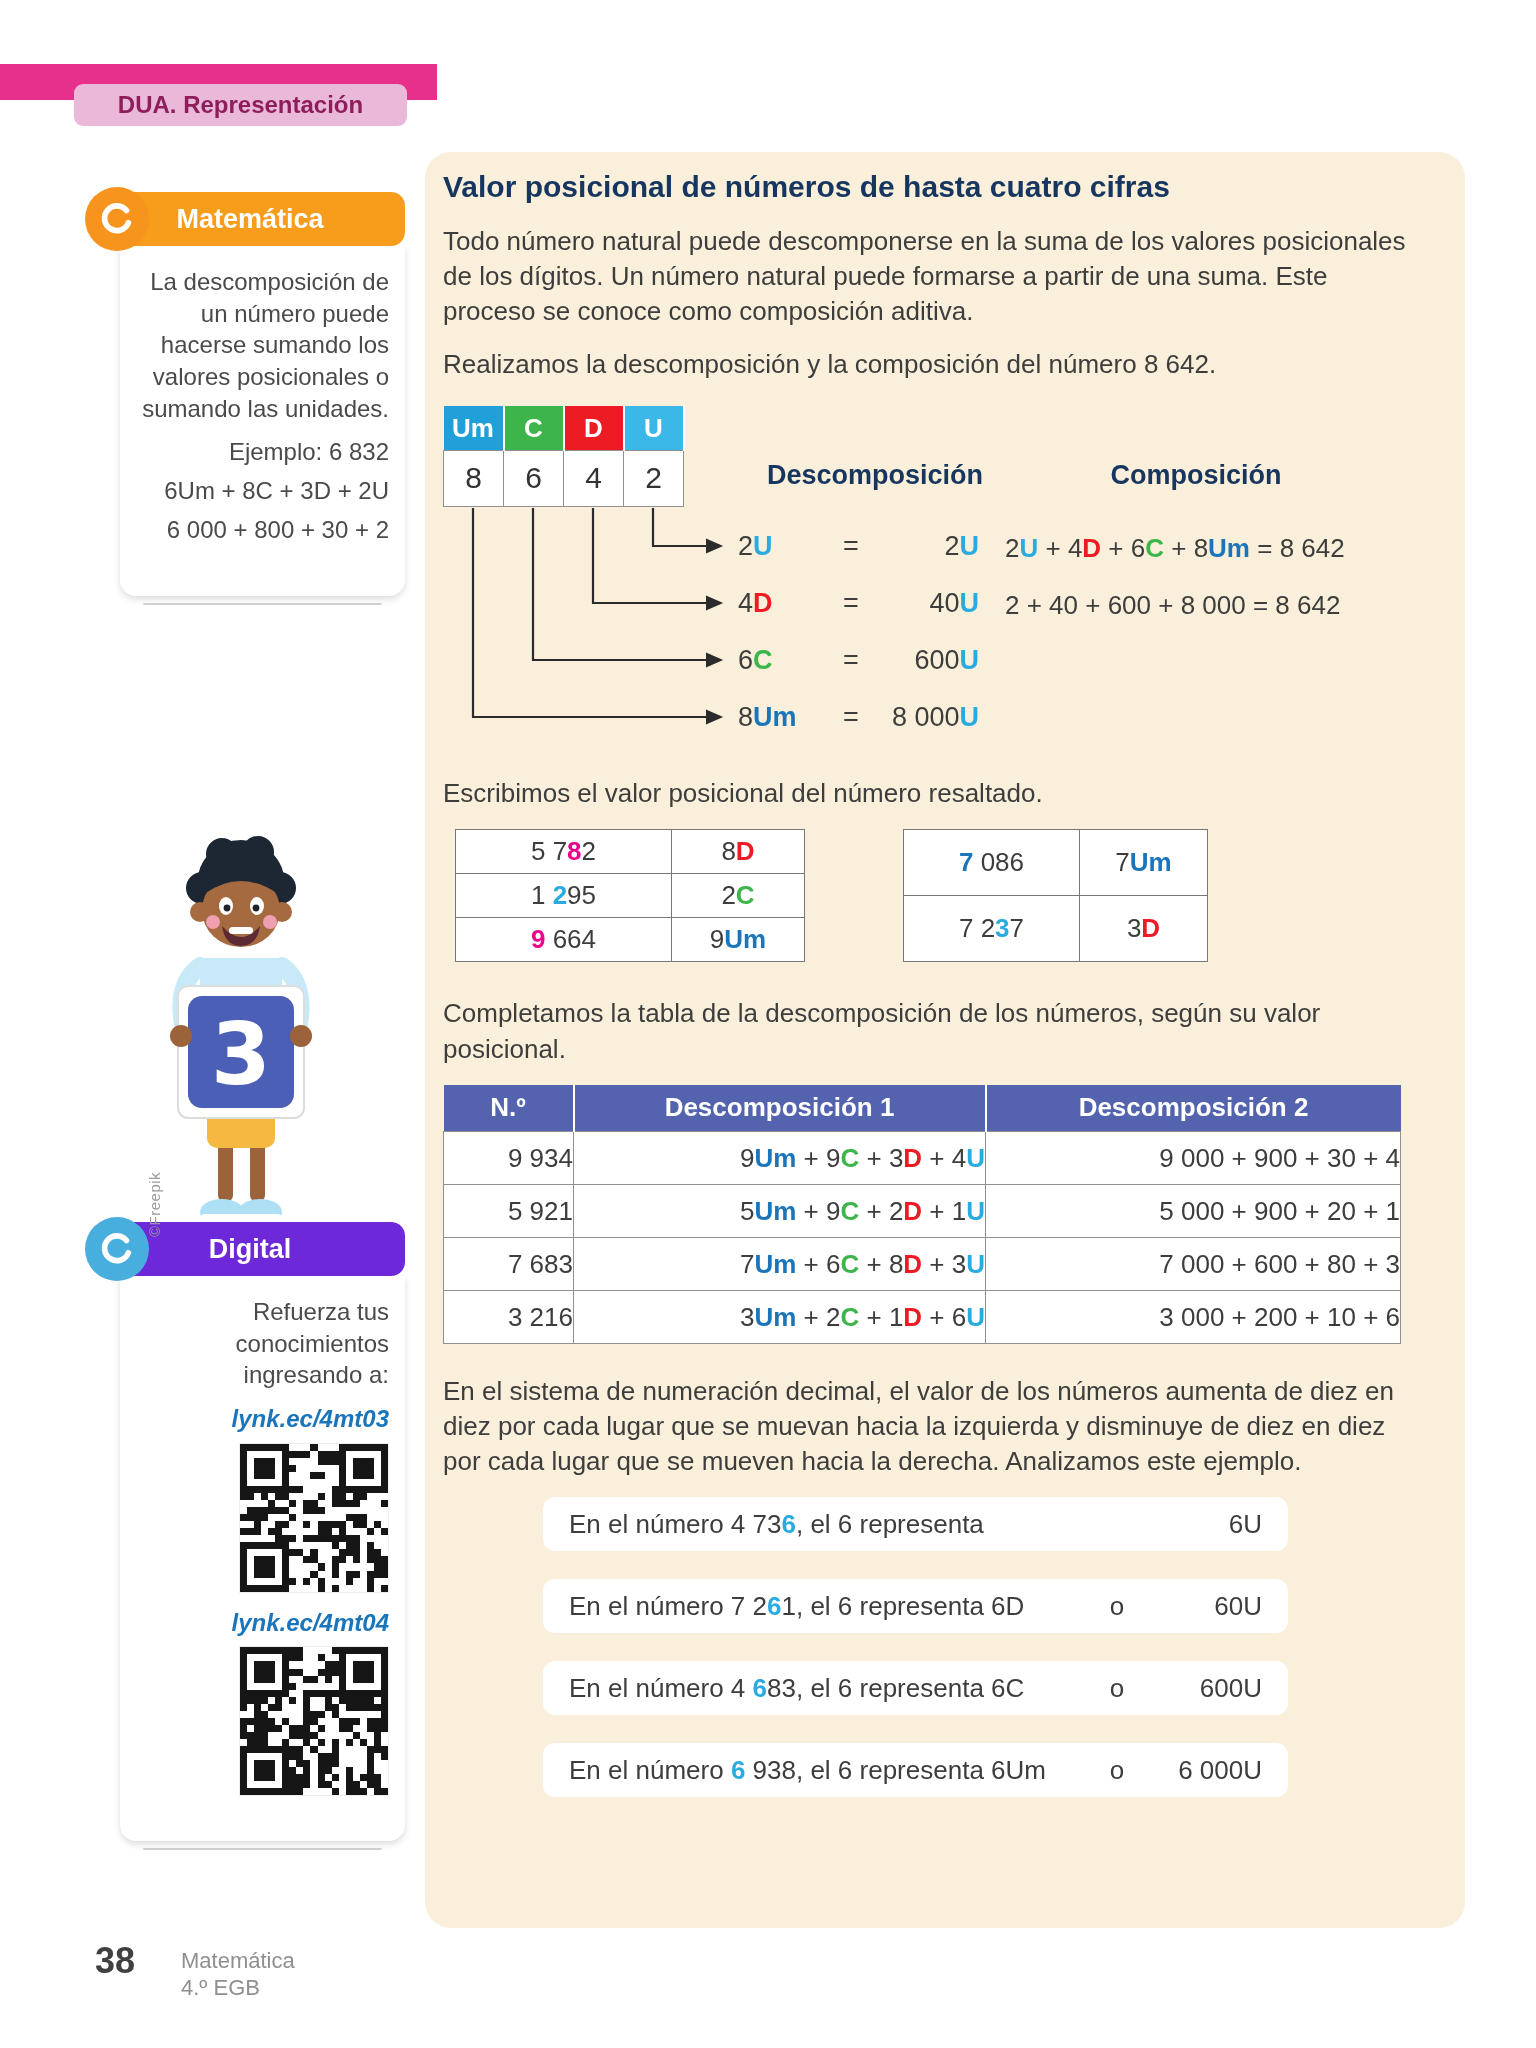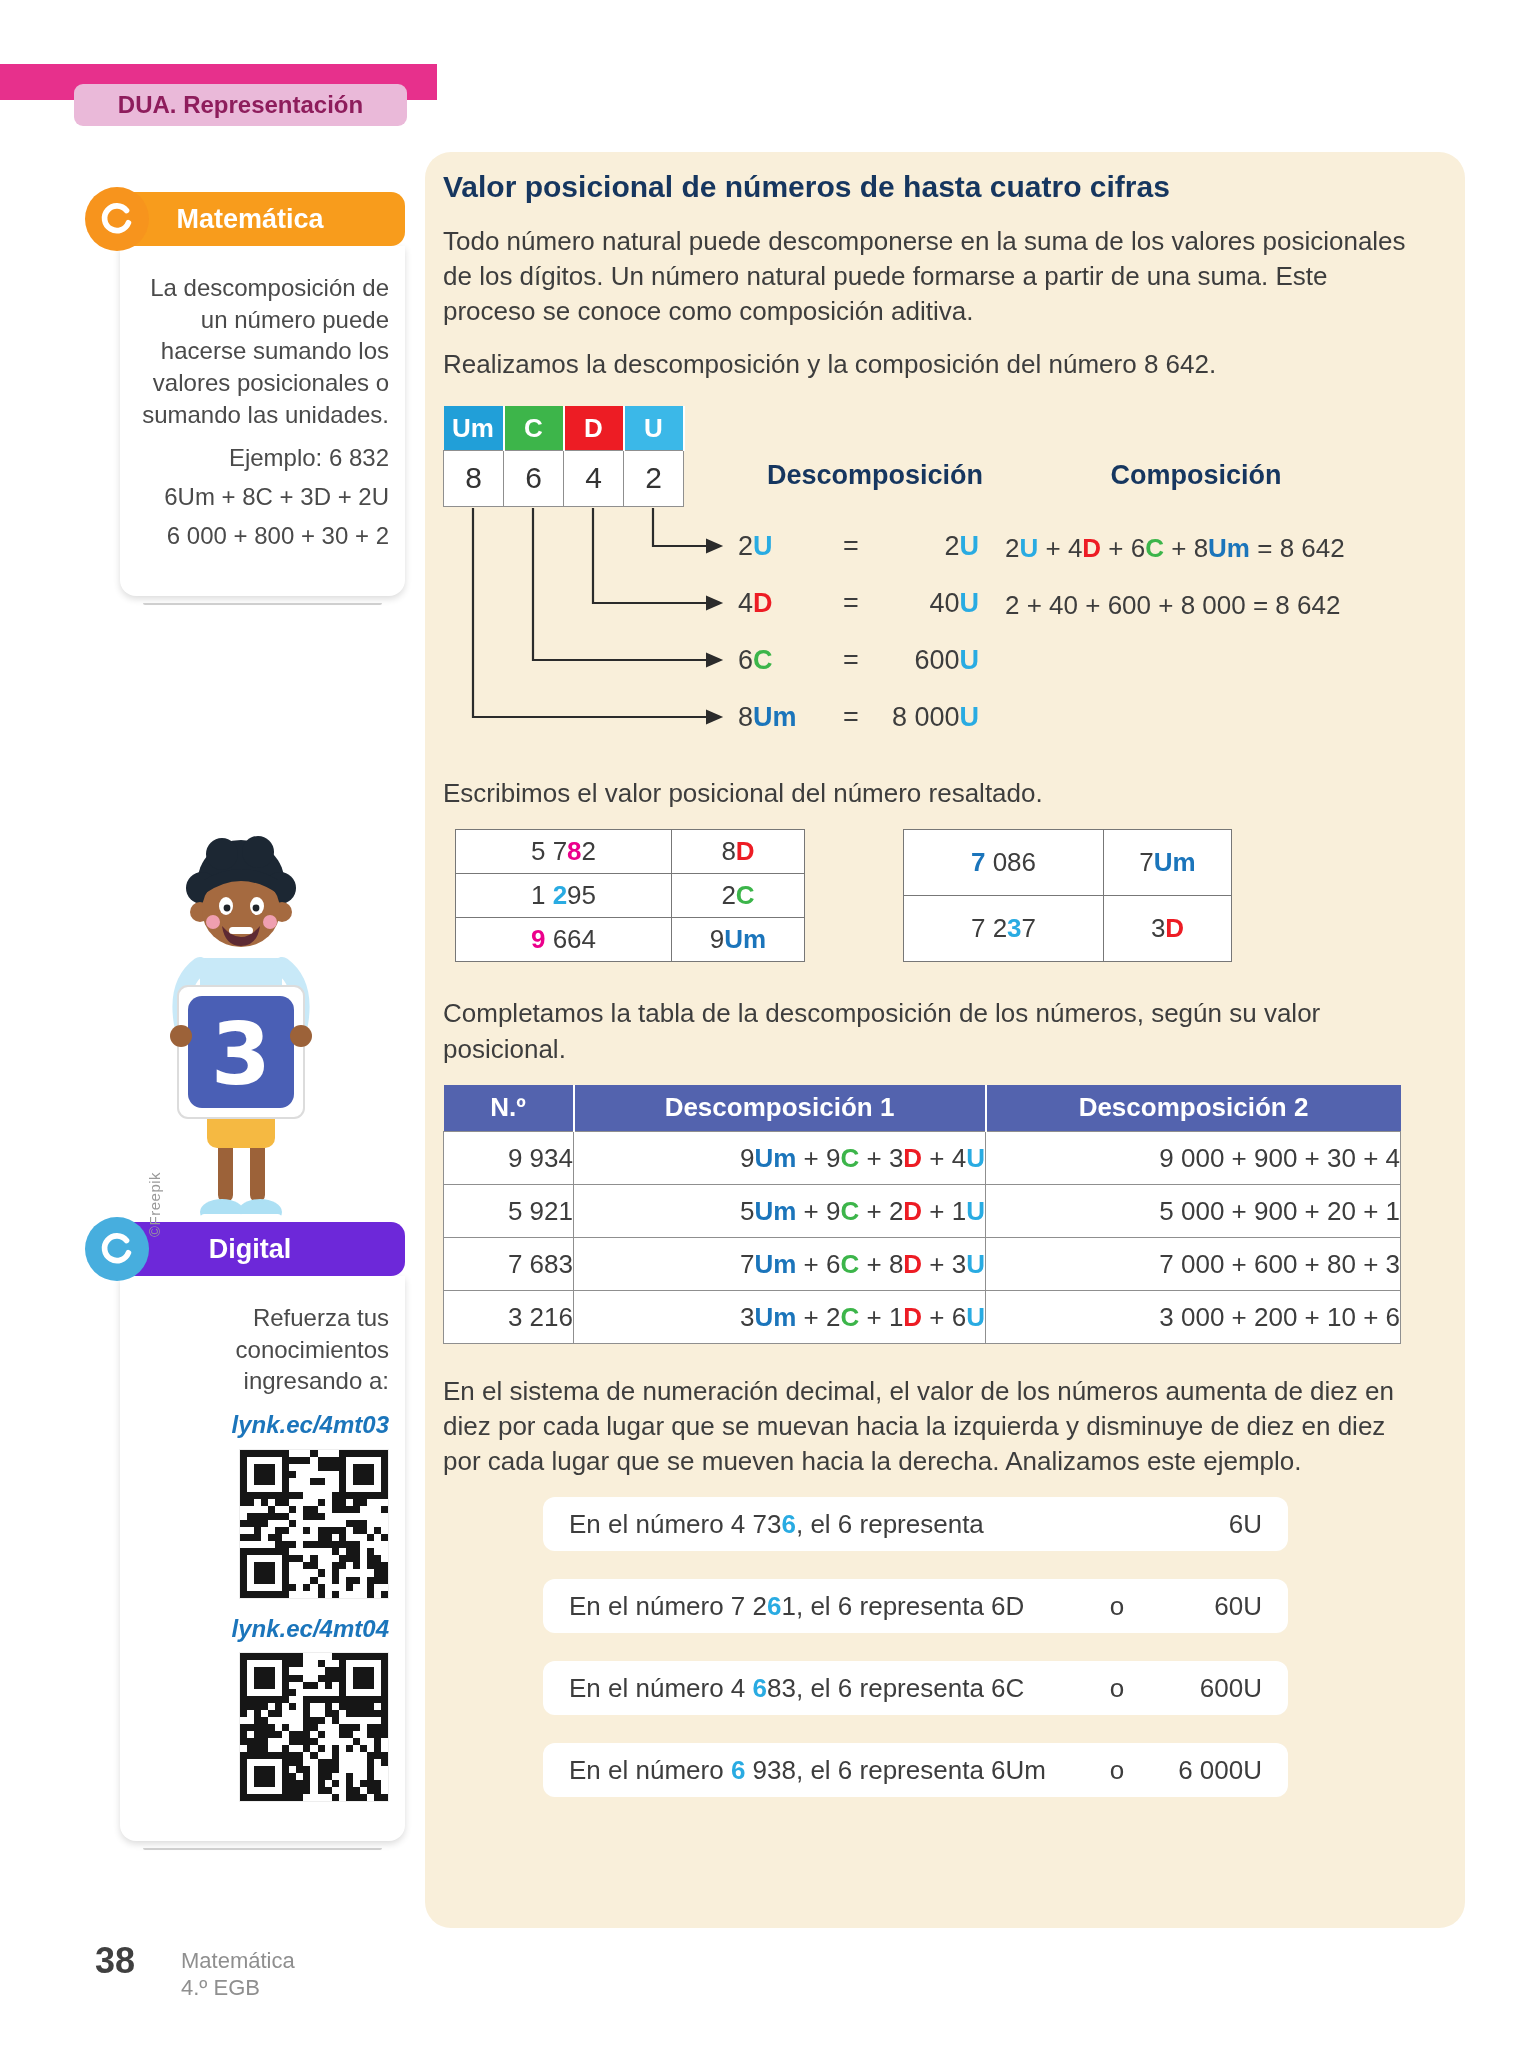--- a/index.html
+++ b/index.html
@@ -16,21 +16,21 @@
     justify-content:center;color:#fff;font-weight:bold;font-size:27px;z-index:3}
   .badge-math{top:192px;background:#f89c1c}
   .badge-digital{top:1222px;background:#6d28d9}
   .badge-circle{position:absolute;left:-10px;top:-5px;width:64px;height:64px;border-radius:50%;
     display:flex;align-items:center;justify-content:center}
   .badge-circle.orange{background:#f7941d}
   .badge-circle.blue{background:#47aede}
   .badge-circle svg{width:38px;height:38px}
 
   .side-card{position:absolute;left:120px;width:285px;background:#fff;border-radius:0 0 16px 16px;
-    box-shadow:0 3px 7px rgba(0,0,0,.14);padding:26px 16px 22px;text-align:right;font-size:24px;line-height:1.32;
+    box-shadow:0 3px 7px rgba(0,0,0,.14);padding:20px 16px 22px;text-align:right;font-size:24px;line-height:1.32;
     color:#4a4a4a;z-index:2}
   .side-card::after{content:"";position:absolute;left:8%;right:8%;bottom:-9px;border-bottom:2px solid #cfcfcf;border-radius:0 0 16px 16px}
   .math-card{top:246px;min-height:350px}
   .digital-card{top:1276px;min-height:565px}
   .math-card .ex{margin-top:7px}
   .math-card .lead{margin-bottom:12px}
   .digital-card .link{display:block;margin:12px 0 4px;color:#1b75bb;font-weight:bold;font-style:italic;
     font-size:24px;text-decoration:none;text-align:right}
   .qr{display:grid;grid-template-columns:repeat(21,1fr);width:150px;height:150px;background:#fff;margin:8px 0 14px auto;border:1px solid #eee}
   .qr i{display:block}
@@ -67,21 +67,21 @@
   .comp-line{position:absolute;left:562px;font-size:26px;white-space:nowrap}
   .c0{top:133px}.c1{top:190px}
   .arrows{position:absolute;left:0;top:0;width:970px;height:370px;pointer-events:none}
 
   
   .mini-row{display:flex;gap:98px;margin:4px 12px 34px}
   .mini{border-collapse:collapse}
   .mini td{background:#fff;border:1.5px solid #777;height:44px;text-align:center;font-size:26px;color:#3d3d3d}
   .mini .numc{width:216px}
   .mini .valc{width:133px}
-  .mini.right .numc{width:200px}
+  .mini.right .numc{width:176px}
   .mini.right .valc{width:128px}
 
   
   .big{border-collapse:collapse;margin:2px 0 30px}
   .big th{background:#5363ae;color:#fff;font-size:26px;font-weight:bold;height:47px;text-align:center}
   .big th + th{border-left:2px solid #fff}
   .big td{background:#fff;border:1px solid #8f8f8f;height:53px;text-align:right;font-size:26px;color:#3d3d3d}
 
   
   .ebox{margin-left:100px;width:745px;height:54px;background:#fff;border-radius:12px;display:flex;align-items:center;

